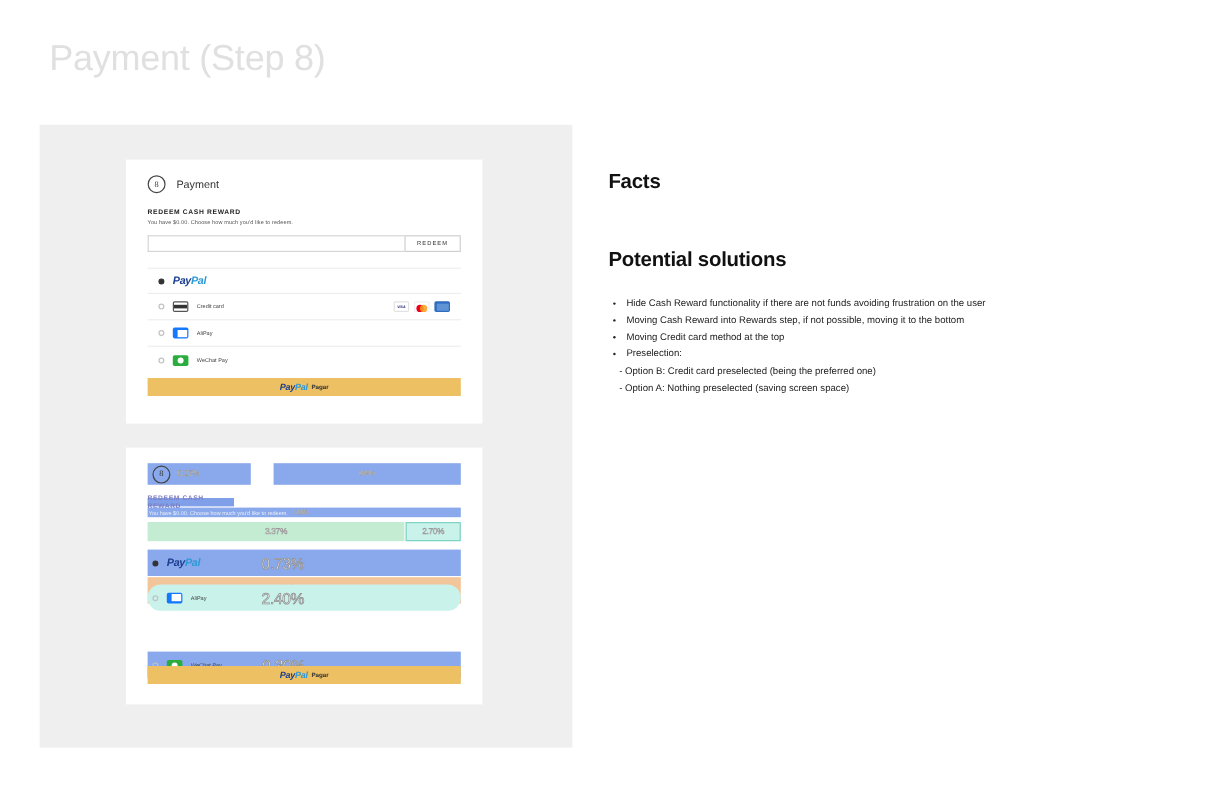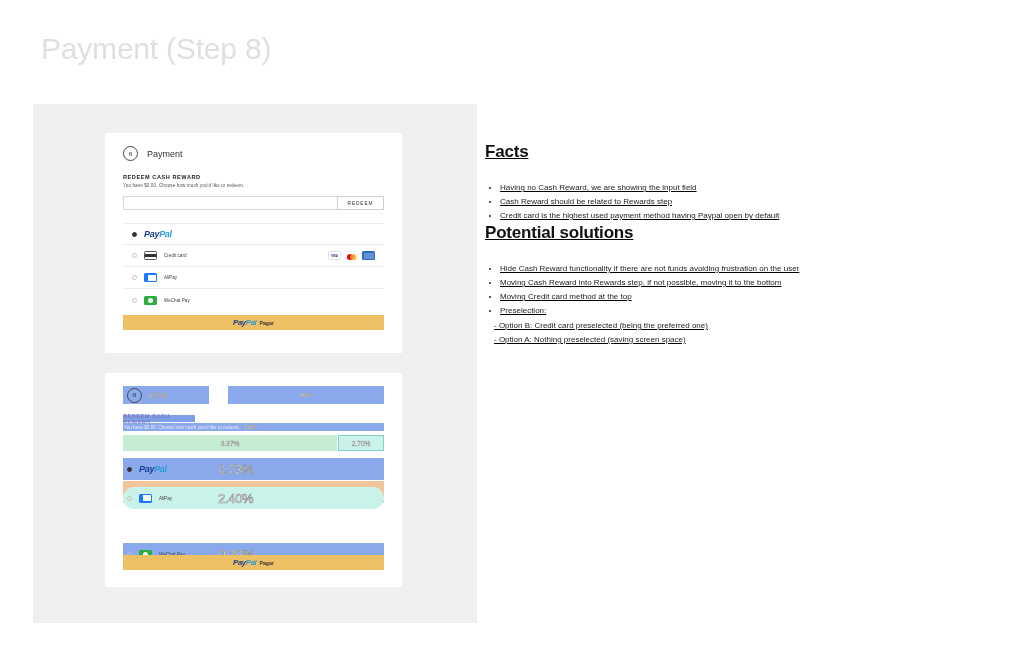--- a/index.html
+++ b/index.html
@@ -128,27 +128,27 @@
     position: absolute; left: 18px; right: 18px; height: 22px;
     display: flex; align-items: center; gap: 7px;
   }
   .hm-opt .hv { position: absolute; left: 95px; }
   .hm-o1 { top: 85px;  background: #89a9ec; }
   .hm-o2 { top: 108px; background: #f3c59a; }
   .hm-o3 { top: 114px; background: #c9f2ea; border-radius: 11px; }
   .hm-o4 { top: 170px; background: #89a9ec; font-style: italic; }
 
   
-  .rcol { position: absolute; left: 485px; top: 142px; width: 420px; text-decoration: underline; }
+  .rcol { position: absolute; left: 507px; top: 142px; width: 420px; }
   .rh { font-size: 17px; font-weight: bold; color: #111; letter-spacing: -.2px; }
   .rlist { margin: 19px 0 0 0; padding-left: 15px; list-style: disc; }
   .rlist li { font-size: 8px; color: #222; line-height: 1.75; }
   .rsub { list-style: none; padding-left: 9px; margin-top: 1px; }
   .rsub li { font-size: 8px; color: #222; line-height: 1.75; }
-  #solutions-block { }
+  #solutions-block { margin-top: 45px; }
 </style>
 </head>
 <body>
 
 <div id="page-title">Payment (Step 8)</div>
 
 <div id="gray-panel"></div>
 
 <div class="mock-card" id="card-plain">
   <div class="card-inner">
@@ -258,25 +258,20 @@
 
     <div class="paybtn" style="position:absolute;left:18px;right:18px;top:182px;">
       <span class="pp"><span class="a">Pay</span><span class="b">Pal</span></span>
       <span class="word">Pagar</span>
     </div>
   </div>
 </div>
 
 <div class="rcol">
   <div class="rh">Facts</div>
-  <ul class="rlist">
-    <li>Having no Cash Reward, we are showing the input field</li>
-    <li>Cash Reward should be related to Rewards step</li>
-    <li>Credit card is the highest used payment method having Paypal open by default</li>
-  </ul>
 
   <div id="solutions-block">
     <div class="rh">Potential solutions</div>
     <ul class="rlist">
       <li>Hide Cash Reward functionality if there are not funds avoiding frustration on the user</li>
       <li>Moving Cash Reward into Rewards step, if not possible, moving it to the bottom</li>
       <li>Moving Credit card method at the top</li>
       <li>Preselection:</li>
     </ul>
     <ul class="rsub">

